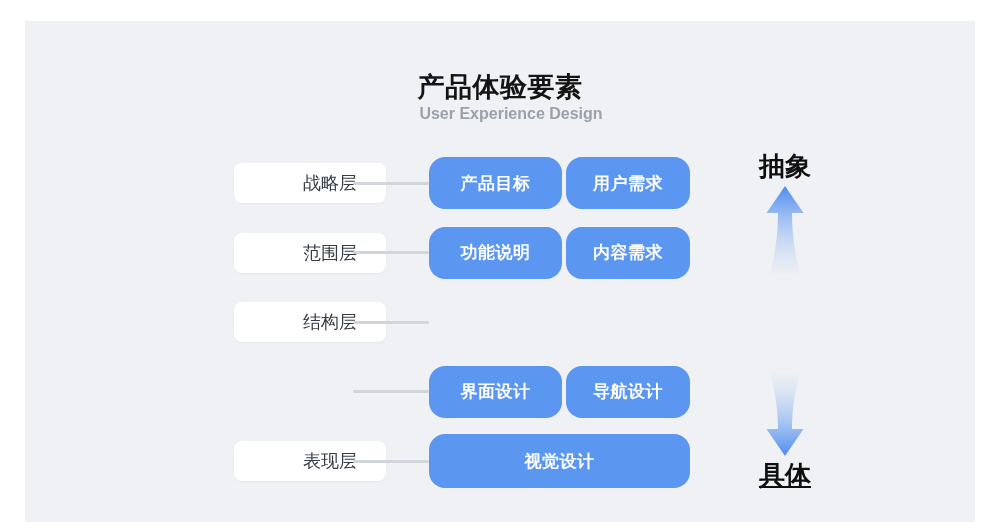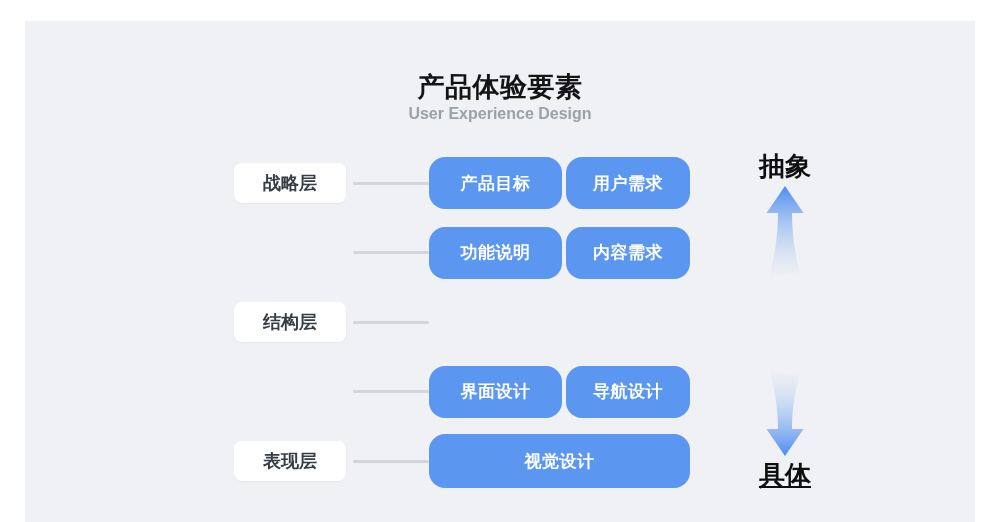--- a/index.html
+++ b/index.html
@@ -36,42 +36,44 @@
   }
   .subtitle {
     position: absolute;
     left: 0;
     top: 84px;
     width: 100%;
     text-align: center;
     font-size: 16px;
     font-weight: 700;
     color: #9BA1A9;
+    padding-left: 11px;
   }
   .row { position: absolute; inset: 0; }
   .r1 { --cy: 162px; }
   .r2 { --cy: 231.5px; }
   .r3 { --cy: 301px; }
   .r4 { --cy: 370.5px; }
   .r5 { --cy: 440px; }
   .label-box {
     position: absolute;
     left: 209px;
     top: calc(var(--cy) - 20px);
     width: 112px;
     height: 40px;
     background: #ffffff;
     border-radius: 8px;
     display: flex;
     align-items: center;
     justify-content: center;
     font-size: 18px;
-    font-weight: 700;
+    font-weight: 400;
     color: #373D47;
     box-shadow: 0 1px 2px rgba(30,40,60,0.05);
+    padding-left: 40px;
   }
   .connector {
     position: absolute;
     left: 328px;
     top: calc(var(--cy) - 1.5px);
     width: 76px;
     height: 3px;
     background: #D2D5DB;
     border-radius: 2px;
   }
@@ -123,20 +125,23 @@
       <div class="connector"></div>
       <div class="node c1">
           <span>产品目标</span>
         </div>
       <div class="node c2">
           <span>用户需求</span>
         </div>
     </div>
 
     <div class="row r2">
+      <div class="label-box">
+          <span>范围层</span>
+        </div>
       <div class="connector"></div>
       <div class="node c1">
           <span>功能说明</span>
         </div>
       <div class="node c2">
           <span>内容需求</span>
         </div>
     </div>
 
     <div class="row r3">

